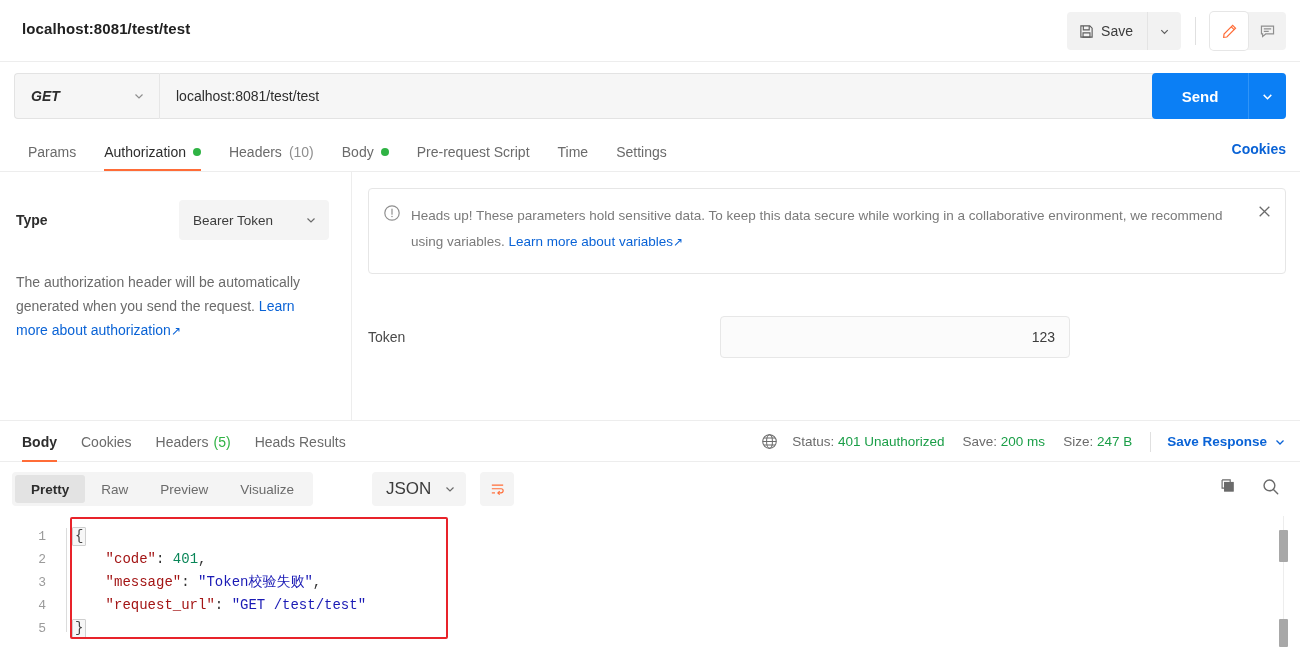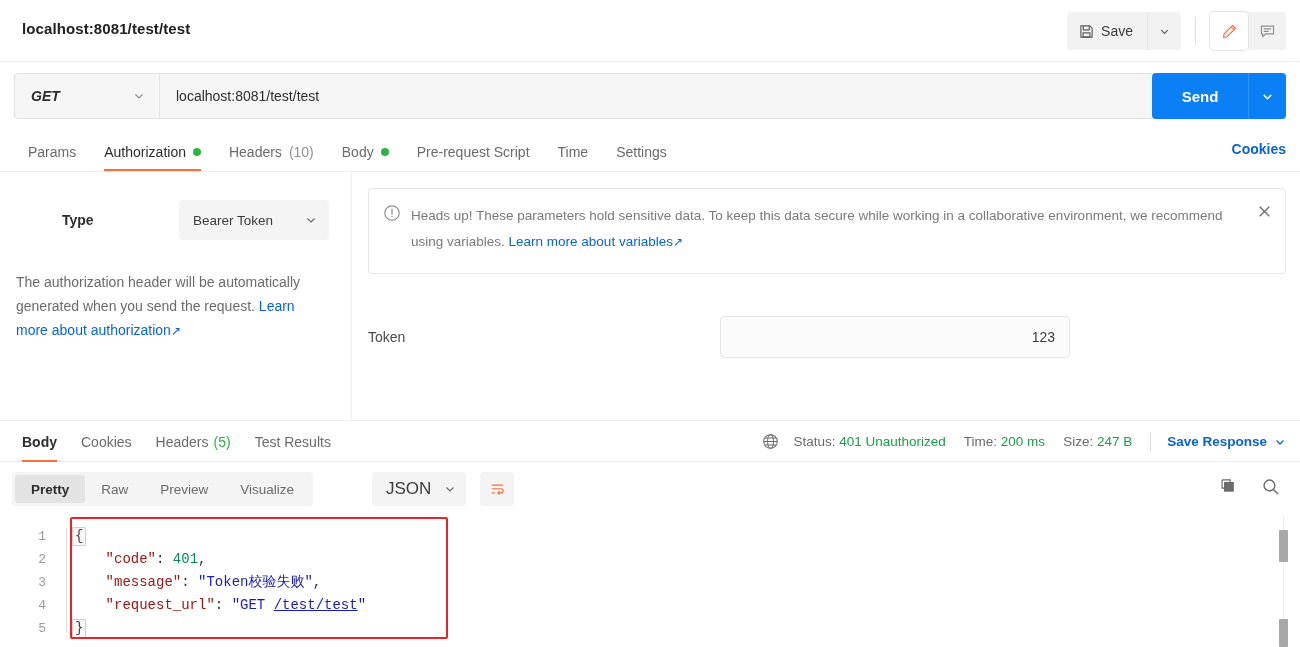--- a/index.html
+++ b/index.html
@@ -86,21 +86,21 @@
   .dot { width:8px; height:8px; border-radius:50%; background:#2fb344; display:inline-block; }
   .count-muted { color:#8f8f8f; }
   .cookies-link {
     position:absolute; right:14px; top:9px; font-size:14px;
     color:#0a63d6; font-weight:700; cursor:pointer;
   }
 
   
   .auth-wrap { position:absolute; left:0; top:172px; width:1300px; height:248px; display:flex; }
   .auth-left { width:352px; border-right:1px solid #ededed; padding:28px 22px 0 16px; position:relative; }
-  .type-row { display:flex; align-items:center; justify-content:space-between;margin-left:46px; }
+  .type-row { display:flex; align-items:center; justify-content:space-between; }
   .type-label { font-size:14px; font-weight:700; color:#2d2d2d; }
   .type-select {
     width:150px; height:40px; background:#f4f4f4; border-radius:4px;
     display:flex; align-items:center; justify-content:space-between;
     padding:0 12px 0 14px; cursor:pointer;
   }
   .type-select-text { font-size:13.5px; color:#3c3c3c; }
   .auth-help {
     margin-top:30px; font-size:14px; line-height:24px; color:#6b6b6b; max-width:320px;
   }
@@ -197,21 +197,21 @@
   .fold-rail {
     position:absolute; left:66px; top:12px; width:1px; height:104px; background:#dcdcdc;
   }
   .brace-box {
     display:inline-block; border:1px solid #cfcfcf; background:#f7f7f7;
     line-height:17px; padding:0 2px; color:#444; border-radius:1px;
   }
   .k { color:#a31515; }
   .num { color:#098658; }
   .str { color:#1a1ab5; }
-  .lnk { color:#1a1ab5; text-decoration:underline; }
+  .lnk { color:#1a1ab5; }
   .pun { color:#333; }
   .annot-box {
     position:absolute; left:70px; top:517px; width:378px; height:122px;
     border:2px solid #e8232a; border-radius:2px; pointer-events:none;
   }
   .scrollbar { position:absolute; right:8px; top:516px; width:8px; height:131px; }
   .sb-track { position:absolute; right:8px; top:0; width:1px; height:131px; background:#ededed; }
   .sb-thumb { position:absolute; right:4px; width:9px; background:#a8a8a8; border-radius:1px; }
 </style>
 </head>
@@ -368,37 +368,37 @@
       <span>Body</span>
     </div>
     <div class="rtab">
       <span>Cookies</span>
     </div>
     <div class="rtab">
       <span>Headers</span>
       <span class="count-green">(5)</span>
     </div>
     <div class="rtab">
-      <span>Test Results</span>
+      <span>Heads Results</span>
     </div>
 
     <div class="resp-meta">
       <span class="globe-icon">
         <svg width="17" height="17" viewBox="0 0 18 18" fill="none" stroke="#6b6b6b" stroke-width="1.1">
           <circle cx="9" cy="9" r="7.2"></circle>
           <ellipse cx="9" cy="9" rx="3.1" ry="7.2"></ellipse>
           <path d="M1.9 9h14.2M3 5.2h12M3 12.8h12"></path>
         </svg>
       </span>
       <span class="meta-item">
         <span>Status:</span>
         <span class="meta-val">401 Unauthorized</span>
       </span>
       <span class="meta-item">
-        <span>Time:</span>
+        <span>Save:</span>
         <span class="meta-val">200 ms</span>
       </span>
       <span class="meta-item">
         <span>Size:</span>
         <span class="meta-val">247 B</span>
       </span>
       <span class="meta-sep"></span>
       <span class="save-resp">
         <span>Save Response</span>
         <span style="display:flex;">

